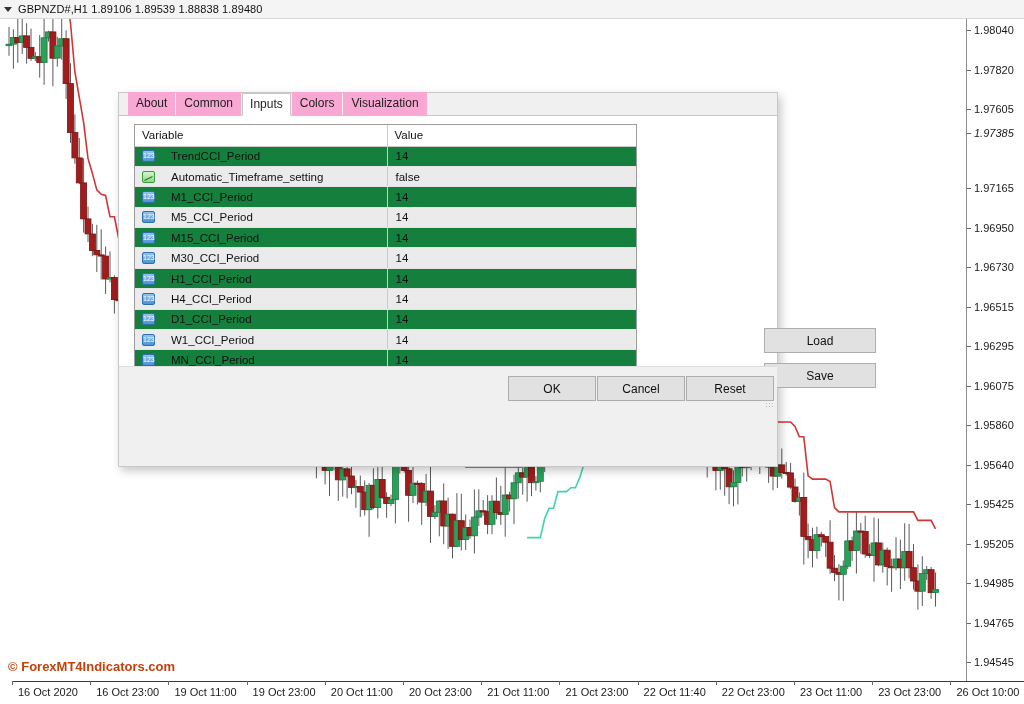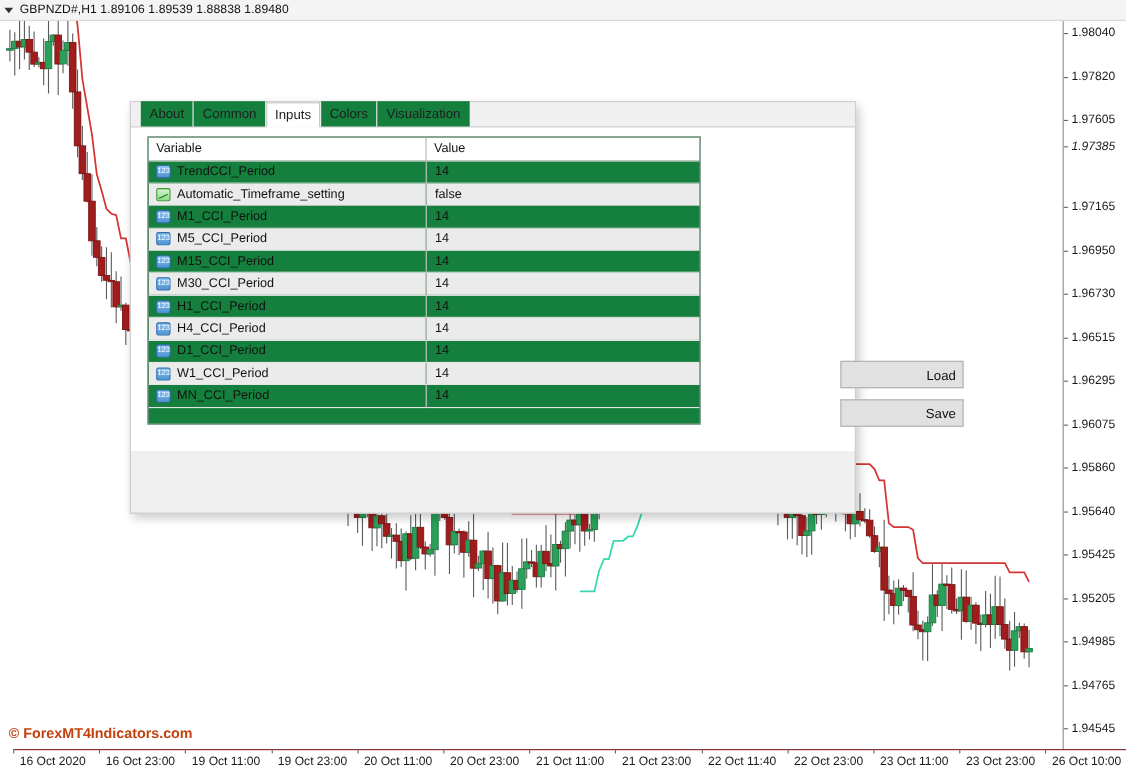--- a/index.html
+++ b/index.html
@@ -124,21 +124,21 @@
     display: flex; align-items: flex-end;
     padding-left: 9px;
     border-bottom: 1px solid #c6c6c6;
   }
   .tab {
     font-size: 12px;
     color: #1d1d1d;
     padding: 3px 7px 4px 7px;
     margin-right: 1px;
     line-height: 14px;
-    background: #15803d;
+    background: #f9a8d4;
     border: 1px solid transparent;
     position: relative;
   }
   .tab.active {
     background: #ffffff;
     border: 1px solid #c6c6c6;
     border-bottom: 1px solid #ffffff;
     margin-bottom: -1px;
     z-index: 2;
   }
@@ -178,21 +178,21 @@
   table.params td {
     padding: 0 0 0 7px;
     height: 20.4px;
     vertical-align: middle;
     border-bottom: 1px solid #e4e4e4;
     white-space: nowrap;
     overflow: hidden;
   }
   table.params td.v { border-left: 1px solid #cacaca; padding-left: 8px; }
   table.params tr.alt td { background: #ebebeb; }
-  .cellflex { display: flex; align-items: center; gap: 6px; }
+  .cellflex { display: flex; align-items: center; gap: 16px; }
 
   .ico {
     width: 13px; height: 12px;
     flex: 0 0 13px;
     border-radius: 2px;
     display: inline-block;
     position: relative;
   }
   .ico.num {
     background: linear-gradient(#8fc4ef,#4d93d4);
@@ -223,21 +223,21 @@
     width: 112px;
   }
   .btn {
     display: block;
     width: 112px; height: 25px;
     background: #e1e1e1;
     border: 1px solid #adadad;
     font-size: 12px;
     color: #101010;
     font-family: "Liberation Sans", sans-serif;
-    text-align: right;
+    text-align: center;
     line-height: 23px;
   }
   .side-btns .btn + .btn { margin-top: 10px; }
 
   .footer {
     position: absolute; left: 0; bottom: 0;
     width: 658px; height: 44px;
     background: #f0f0f0;
     border-top: 1px solid #dedede;
   }
@@ -864,16 +864,22 @@
               </tr>
             </tbody>
         </table>
       </div>
 
       <div class="side-btns">
         <button class="btn">Load</button>
         <button class="btn">Save</button>
       </div>
 
+      <div class="footer">
+        <button class="btn fb-ok">OK</button>
+        <button class="btn fb-cancel">Cancel</button>
+        <button class="btn fb-reset">Reset</button>
+        <div class="grip"></div>
+      </div>
 
     </div>
   </div>
 </div>
 
 </body></html>

